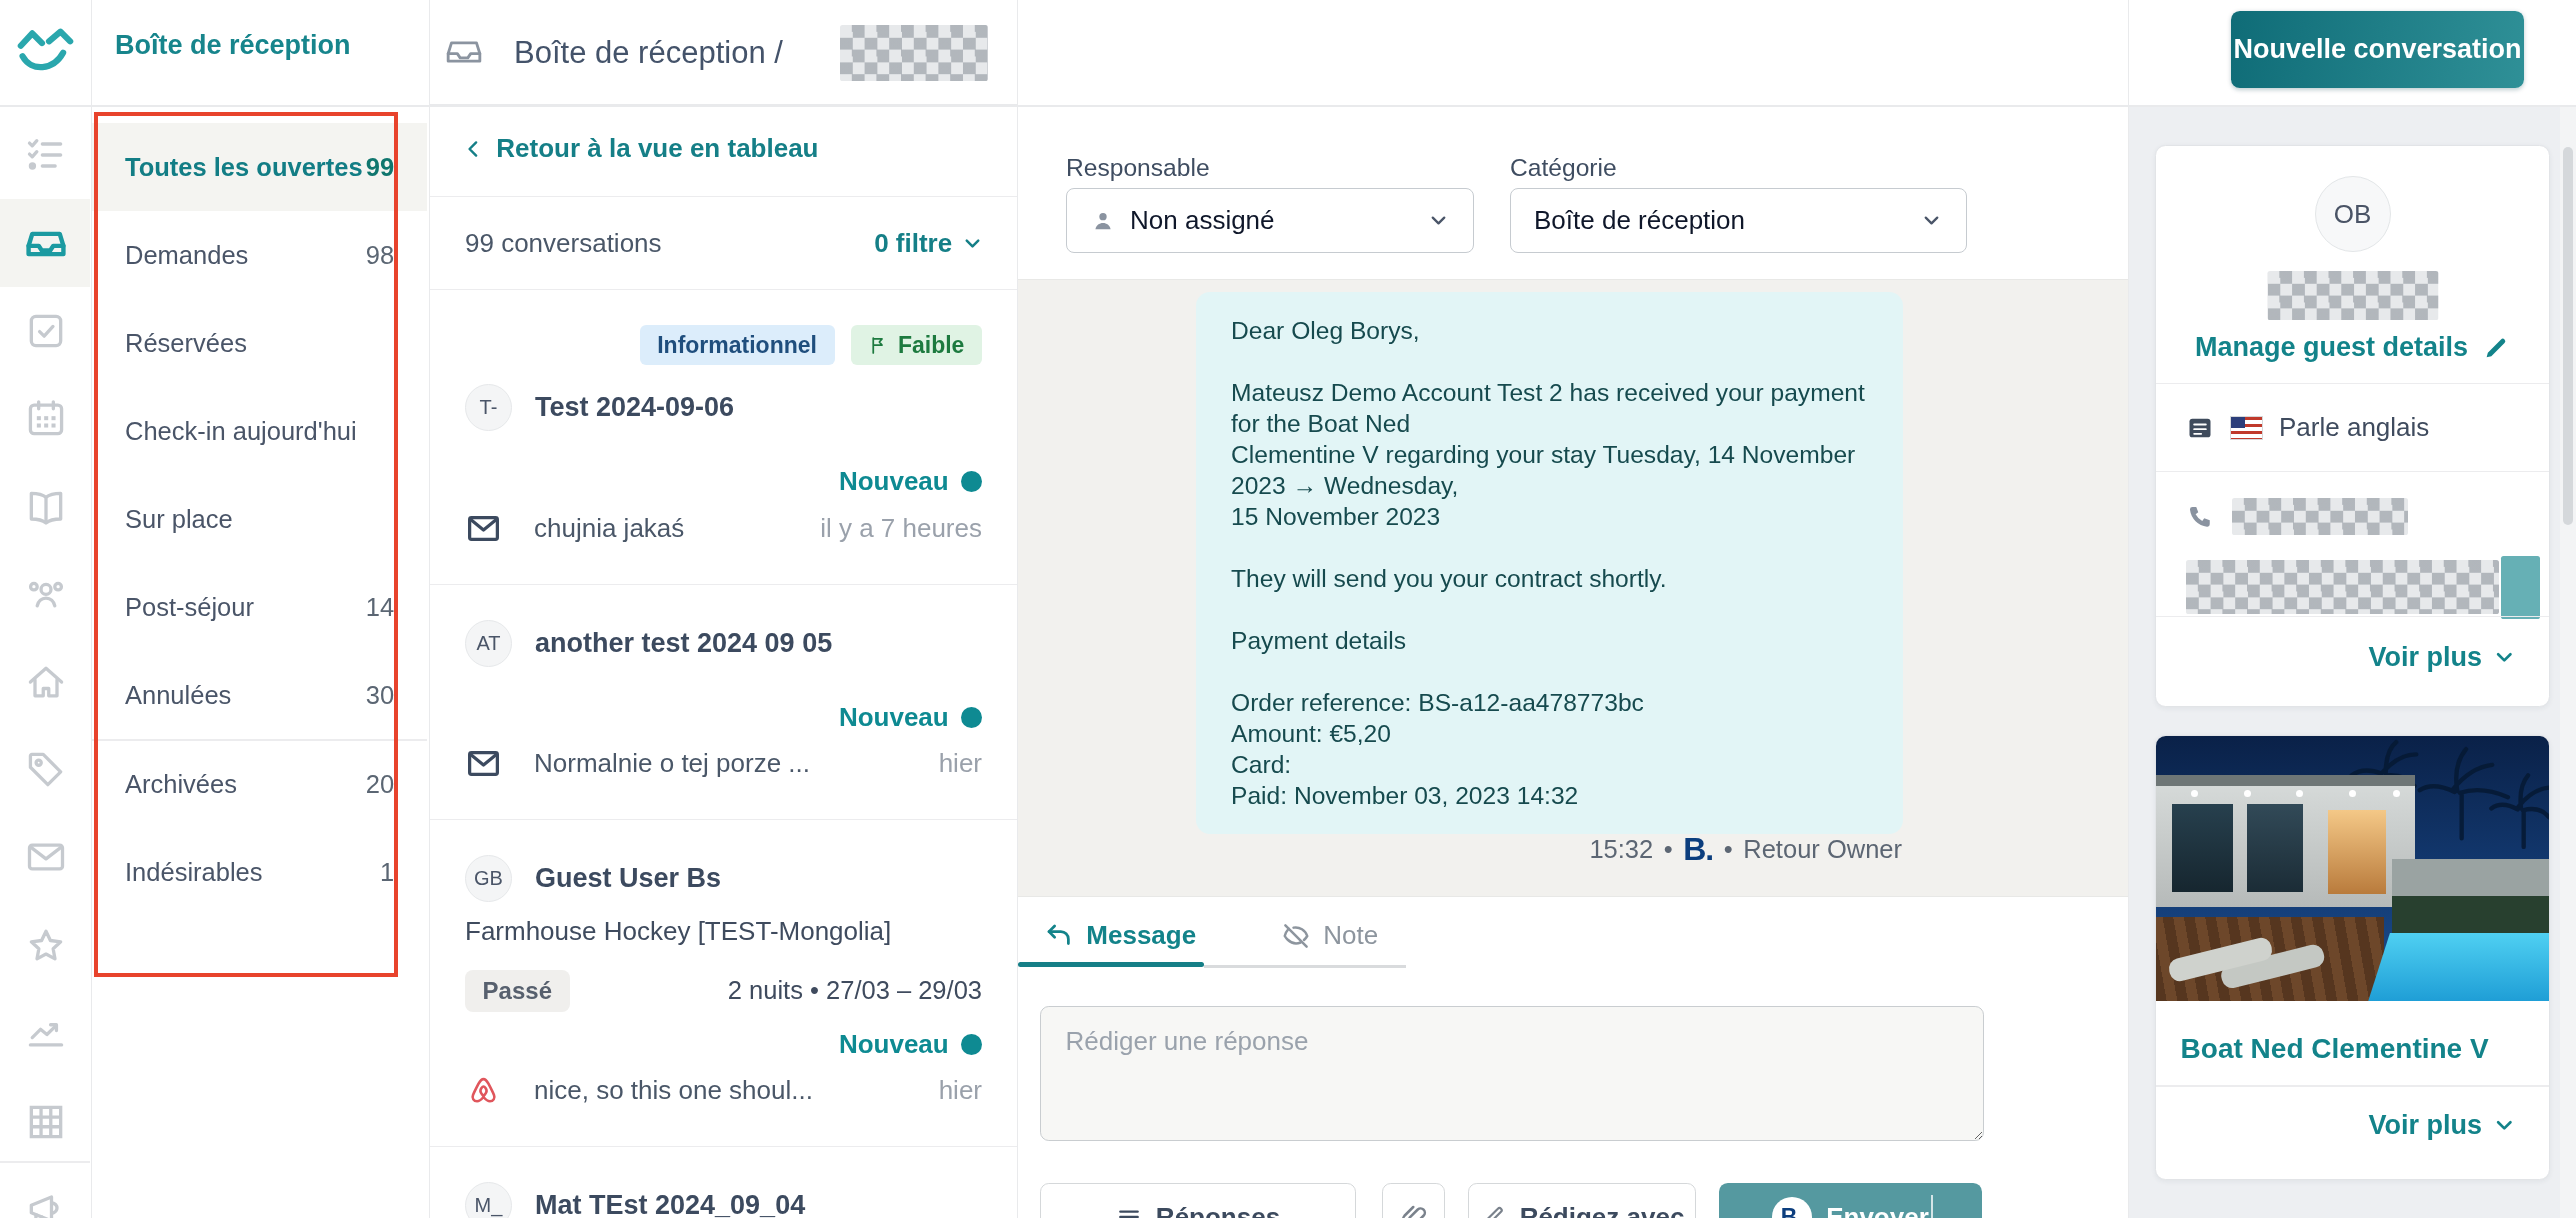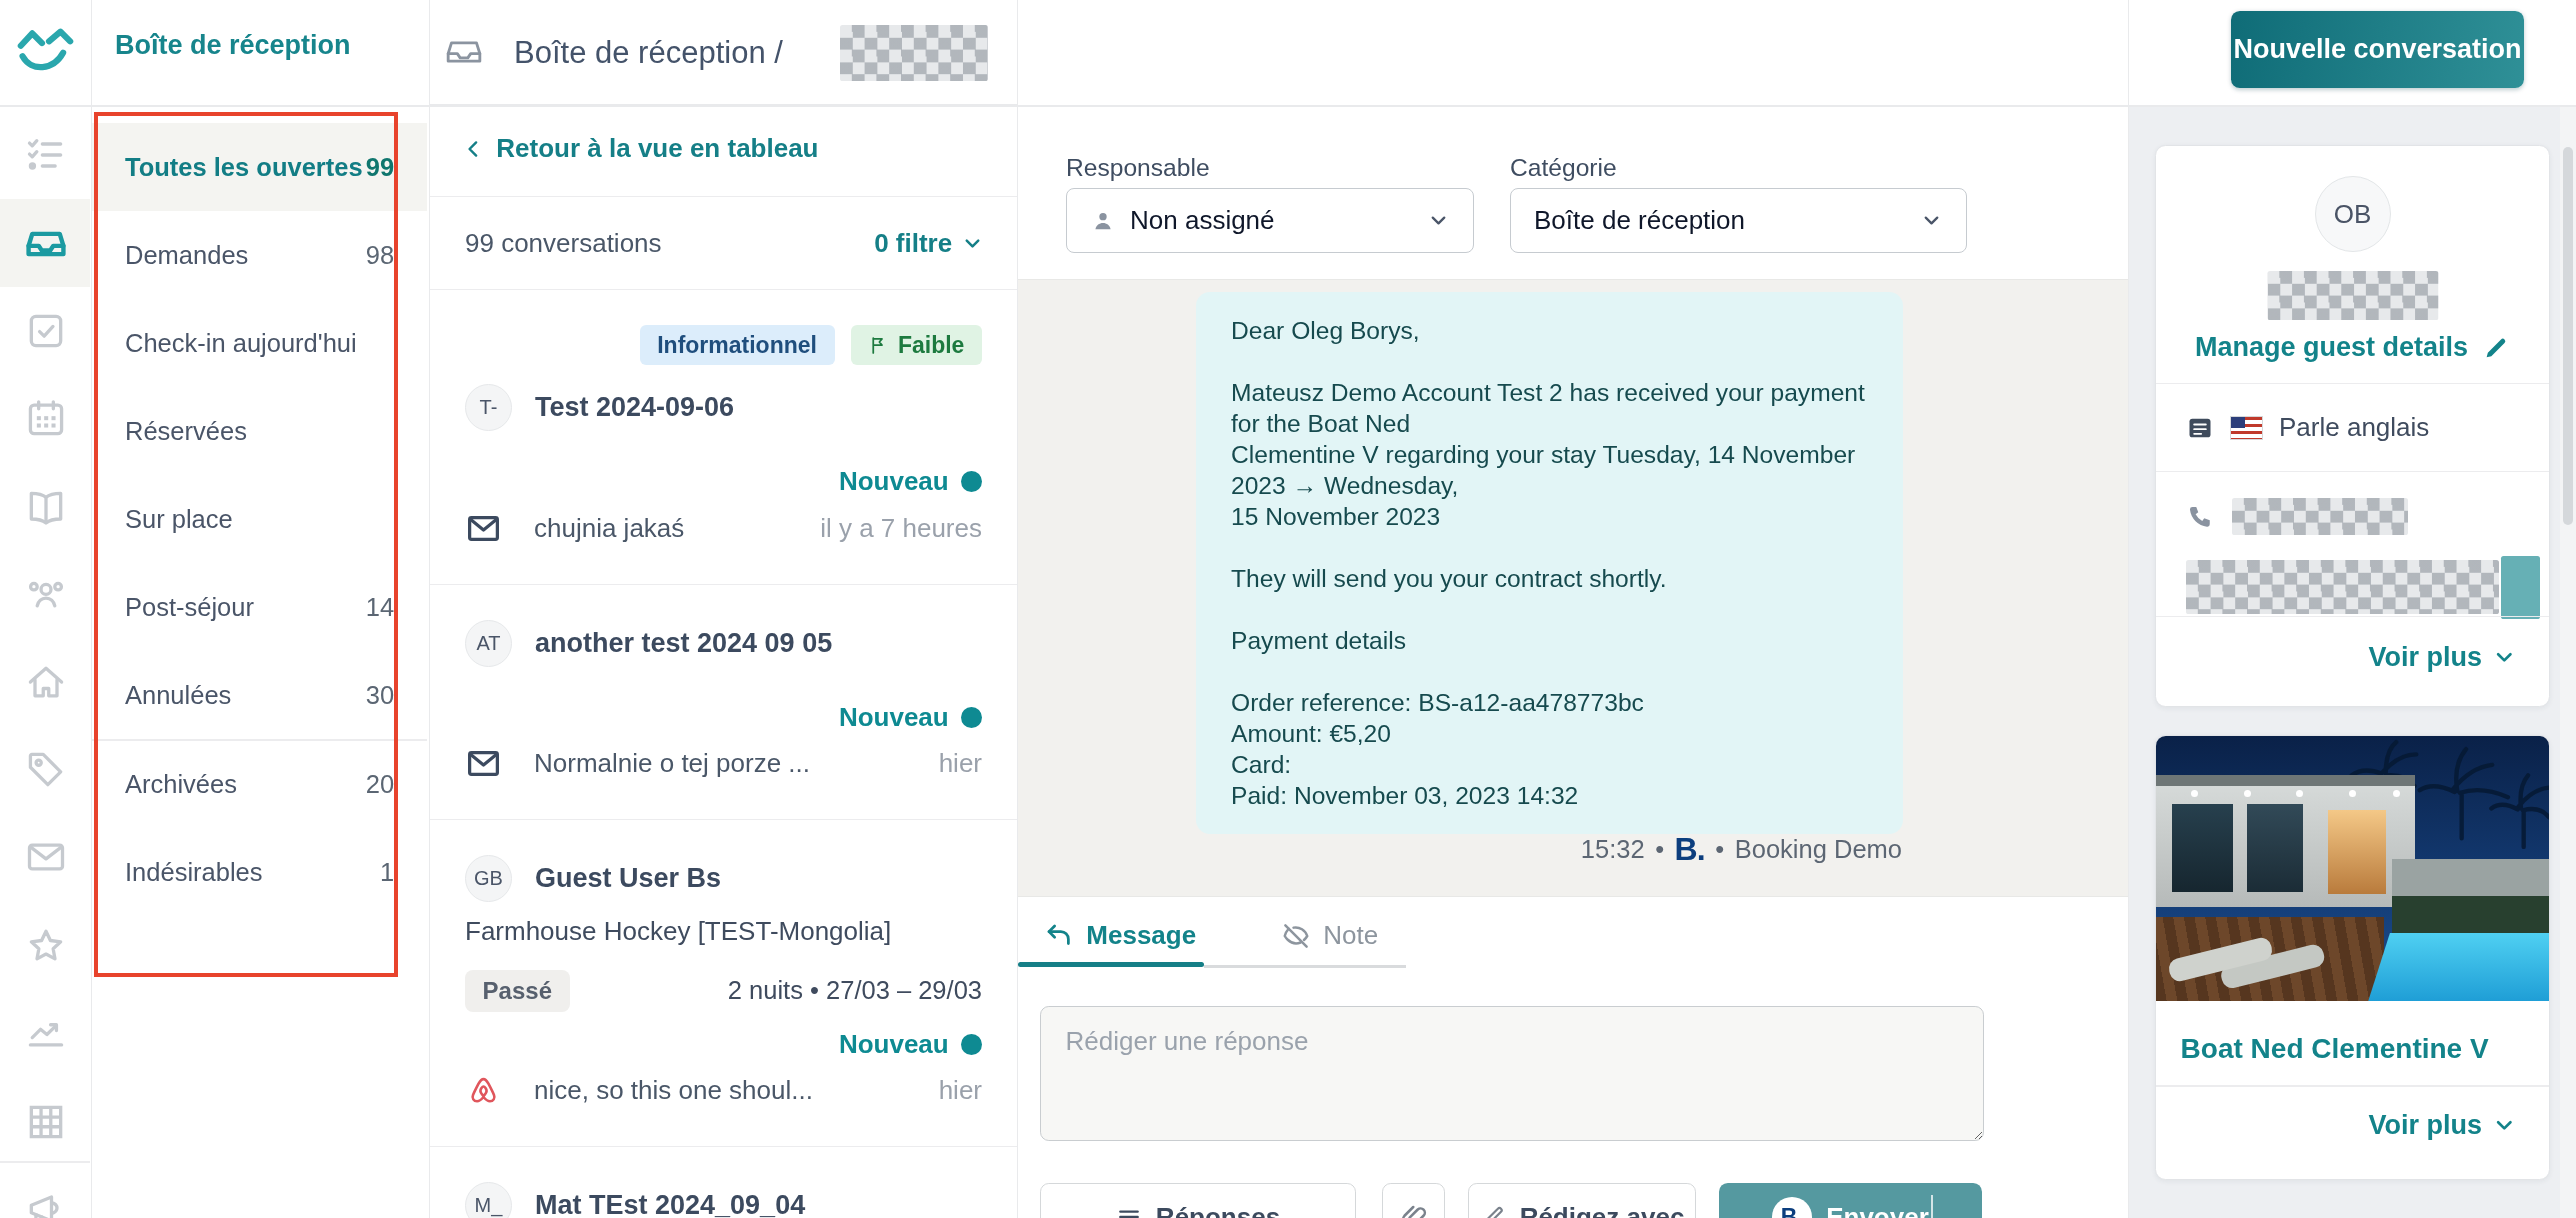--- a/index.html
+++ b/index.html
@@ -244,24 +244,24 @@
     <div id="filters">
       <div class="f-row sel">
         <span>Toutes les ouvertes</span>
         <span class="cnt">99</span>
         </div>
       <div class="f-row">
         <span>Demandes</span>
         <span class="cnt">98</span>
         </div>
       <div class="f-row">
+        <span>Réservées</span>
+        </div>
+      <div class="f-row">
         <span>Check-in aujourd'hui</span>
-        </div>
-      <div class="f-row">
-        <span>Réservées</span>
         </div>
       <div class="f-row">
         <span>Sur place</span>
         </div>
       <div class="f-row">
         <span>Post-séjour</span>
         <span class="cnt">14</span>
         </div>
       <div class="f-row">
         <span>Annulées</span>
@@ -437,21 +437,21 @@
 
 Order reference: BS-a12-aa478773bc
 Amount: €5,20
 Card:
 Paid: November 03, 2023 14:32</div>
       <div id="metarow">
         <span>15:32</span>
         <span>•</span>
         <span class="blogo">B.</span>
         <span>•</span>
-        <span>Booking Demo</span>
+        <span>Retour Owner</span>
       </div>
     </div>
 
     <div id="compose">
       <div class="tab" id="tab-message">
         <svg width="30" height="30" viewBox="0 0 24 24">
           <g fill="none" stroke="#13838a" stroke-width="2.2" stroke-linecap="round" stroke-linejoin="round">
             <path d="M8.5 4 4 8.5 8.5 13"></path>
               <path d="M4 8.5h9.5a6 6 0 0 1 6 6v3.5"></path>
             </g>

